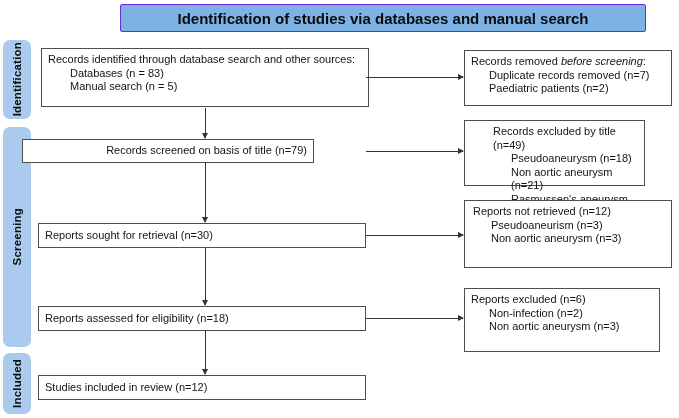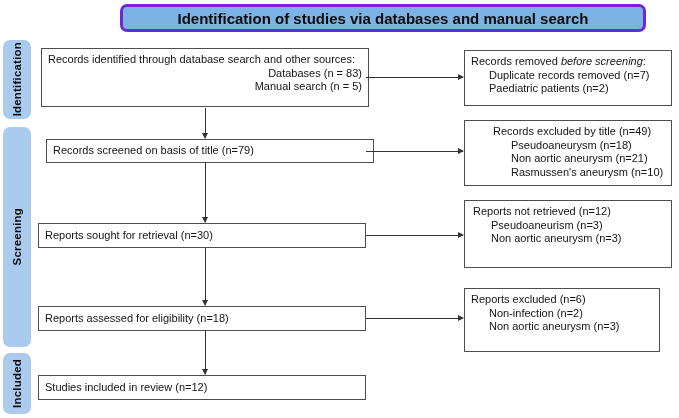--- a/index.html
+++ b/index.html
@@ -9,22 +9,22 @@
     width: 679px;
     height: 418px;
     background: #ffffff;
     overflow: hidden;
   }
   .header {
     position: absolute;
     left: 120px; top: 4px;
     width: 526px; height: 28px;
     background: #7db3e4;
-    border: 3px solid #6d28d9;
-    border-radius: 7px;
+    border: 1px solid #6d28d9;
+    border-radius: 2px;
     display: flex; align-items: center; justify-content: center;
     font-weight: bold;
     font-size: 15px;
     color: #0b0b0b;
     box-sizing: border-box;
   }
   .stage {
     position: absolute;
     left: 3px;
     width: 28px;
@@ -47,33 +47,33 @@
 
   .box {
     position: absolute;
     background: #ffffff;
     border: 1px solid #4d4d4d;
     box-sizing: border-box;
     font-size: 11px;
     line-height: 13.5px;
     padding: 4px 6px;
   }
-  .box .indent { padding-left: 22px; text-align: right; }
+  .box .indent { padding-left: 22px; }
   .box .indent-sm { padding-left: 18px; }
   .single { display: flex; align-items: center; padding-top: 0; padding-bottom: 0; }
   .italic { font-style: italic; }
 
   .box-l1 { left: 41px;  top: 48px;  width: 328px; height: 59px; }
-  .box-l2 { left: 46px;  top: 139px; width: 328px; height: 24px; }
+  .box-l2 { left: 22px;  top: 139px; width: 292px; height: 24px; justify-content: flex-end; }
   .box-l3 { left: 38px;  top: 223px; width: 328px; height: 25px; }
   .box-l4 { left: 38px;  top: 306px; width: 328px; height: 25px; }
   .box-l5 { left: 38px;  top: 375px; width: 328px; height: 25px; }
 
   .box-r1 { left: 464px; top: 50px;  width: 208px; height: 56px; }
-  .box-r2 { left: 464px; top: 120px; width: 208px; height: 66px; padding-left: 28px; }
+  .box-r2 { left: 464px; top: 120px; width: 181px; height: 66px; padding-left: 28px; }
   .box-r3 { left: 464px; top: 200px; width: 208px; height: 68px; padding-left: 8px; }
   .box-r4 { left: 464px; top: 288px; width: 196px; height: 64px; }
 
   
   .varrow { position: absolute; width: 1px; background: #333333; }
   .varrow .head {
     position: absolute;
     left: -3px; bottom: -1px;
     width: 0; height: 0;
     border-left: 3.5px solid transparent;

